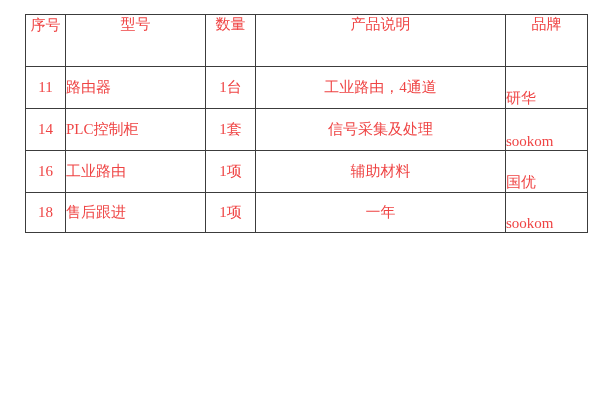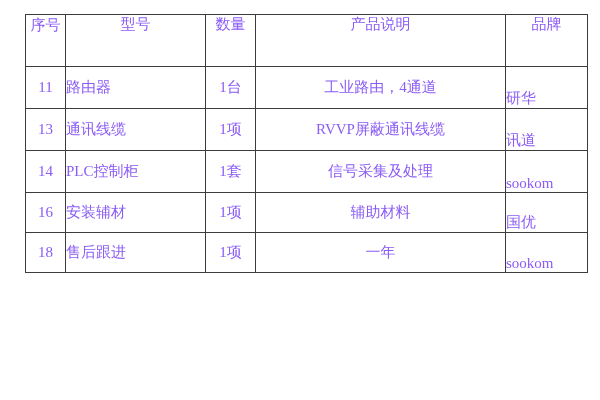--- a/index.html
+++ b/index.html
@@ -25,21 +25,21 @@
     width: 562px;
     border-collapse: collapse;
     table-layout: fixed;
     background: #ffffff;
   }
   table.product-table th,
   table.product-table td {
     border: 1px solid #3c3c3c;
     font-size: 15px;
     font-weight: normal;
-    color: #8b5cf6;
+    color: #ef4444;
     overflow: hidden;
     box-sizing: border-box;
     padding: 0;
   }
   
   thead tr { height: 52px; }
   thead th {
     vertical-align: top;
     text-align: center;
     padding-top: 8px;
@@ -95,36 +95,29 @@
     </thead>
     <tbody id="rows">
         <tr>
     <td class="c-index">11</td>
     <td class="c-model">路由器</td>
     <td class="c-qty">1台</td>
     <td class="c-desc">工业路由，4通道</td>
     <td class="c-brand">研华</td>
   </tr>
         <tr>
-    <td class="c-index">13</td>
-    <td class="c-model">通讯线缆</td>
-    <td class="c-qty">1项</td>
-    <td class="c-desc">RVVP屏蔽通讯线缆</td>
-    <td class="c-brand">讯道</td>
-  </tr>
-        <tr>
     <td class="c-index">14</td>
     <td class="c-model">PLC控制柜</td>
     <td class="c-qty">1套</td>
     <td class="c-desc">信号采集及处理</td>
     <td class="c-brand">sookom</td>
   </tr>
         <tr>
     <td class="c-index">16</td>
-    <td class="c-model">安装辅材</td>
+    <td class="c-model">工业路由</td>
     <td class="c-qty">1项</td>
     <td class="c-desc">辅助材料</td>
     <td class="c-brand">国优</td>
   </tr>
         <tr>
     <td class="c-index">18</td>
     <td class="c-model">售后跟进</td>
     <td class="c-qty">1项</td>
     <td class="c-desc">一年</td>
     <td class="c-brand">sookom</td>

